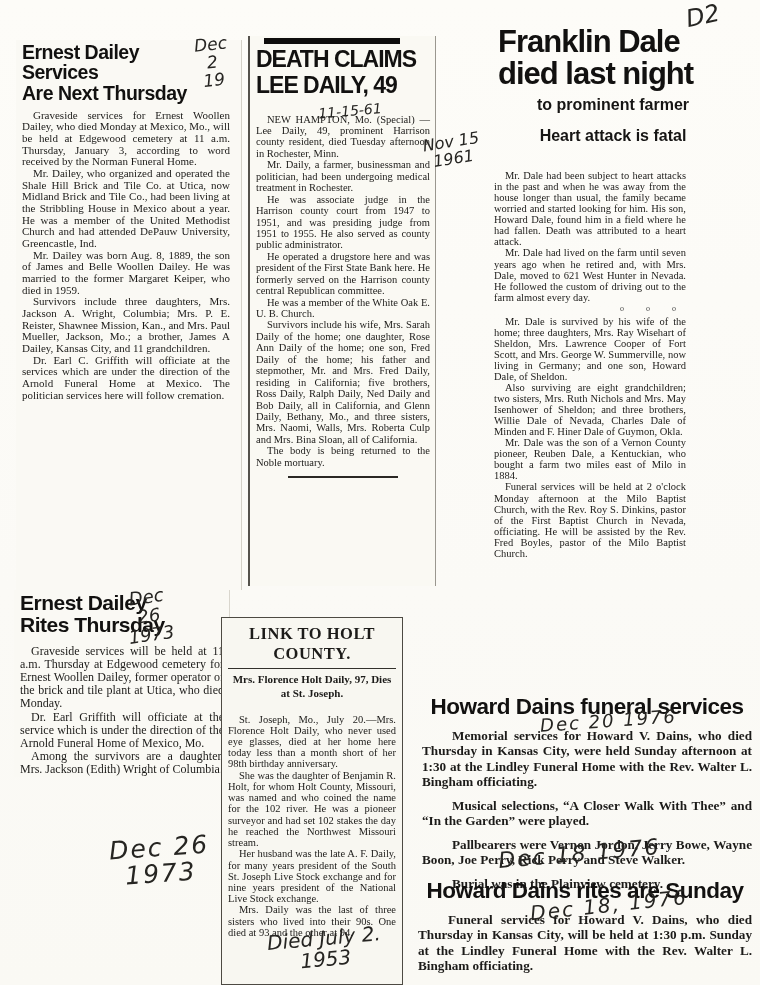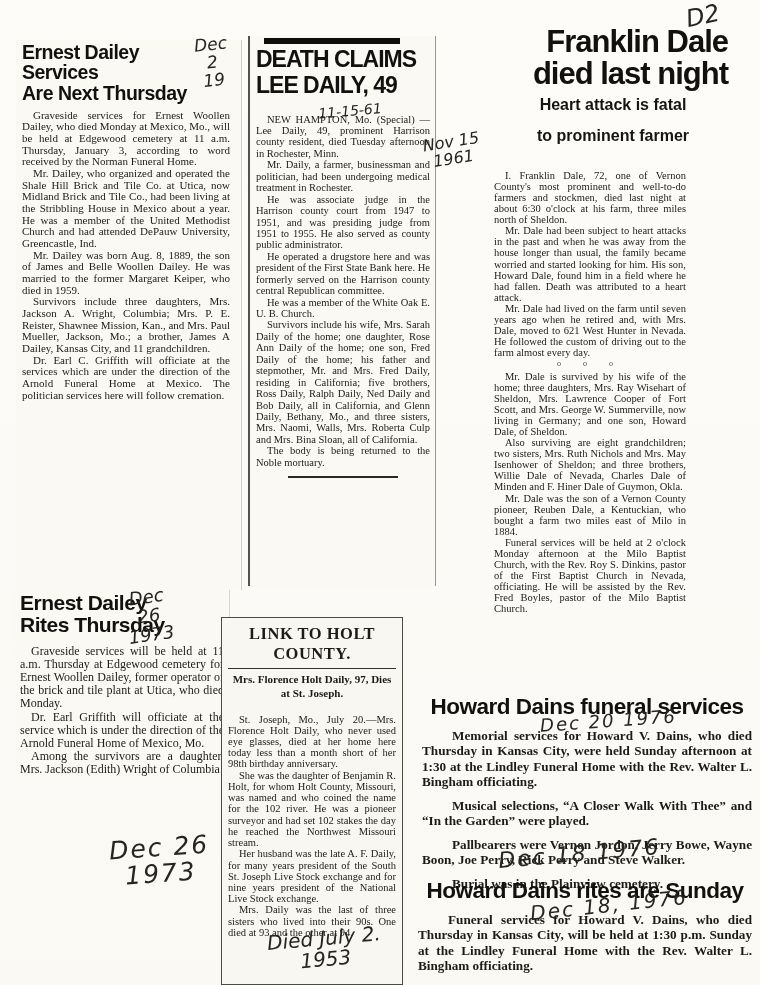--- a/index.html
+++ b/index.html
@@ -31,26 +31,26 @@
   .end-rule{width:110px;height:2px;background:#2a2824;margin:8px auto 0 auto;}
   
   .clipD{left:221px;top:617px;width:182px;height:368px;background:#f8f7f1;
     border:1.5px solid #4d4a43;padding:6px 6px 0 6px;overflow:hidden;}
   .clipD .d-title{font-size:16.5px;font-weight:bold;text-align:center;letter-spacing:0.5px;
     border-bottom:1.5px solid #33312c;padding-bottom:4px;margin-bottom:4px;}
   .clipD .d-sub{font-size:11px;font-weight:bold;text-align:center;line-height:1.25;margin-bottom:13px;}
   .clipD .news-body{font-size:10.5px;line-height:1.07;}
   
   .clipE-head{left:498px;top:26px;width:230px;}
-  .clipE-head .headline{font-size:31px;letter-spacing:-1px;text-align:right;}
+  .clipE-head .headline{font-size:31px;letter-spacing:-1px;}
   .subhead{font-family:"Liberation Sans",sans-serif;font-weight:bold;font-size:16px;
     text-align:center;line-height:1.9;color:#161514;}
   .clipE-body{left:494px;top:170px;width:192px;height:528px;overflow:hidden;}
   .clipE-body .news-body{font-size:10.5px;line-height:1.055;}
-  .dots-sep{text-align:center;font-size:8px;letter-spacing:10px;color:#444;line-height:1.6;}
+  .dots-sep{text-align:right;font-size:8px;letter-spacing:10px;color:#444;line-height:1.6;}
   
   .clipF{left:414px;top:694px;width:346px;height:150px;}
   .clipG{left:410px;top:878px;width:350px;height:107px;}
   .wide-title{font-family:Liberation Sans, sans-serif;font-weight:bold;font-size:22.5px;
     text-align:center;letter-spacing:-0.5px;color:#121110;}
   .wide-body{font-size:13.2px;line-height:1.17;margin-top:4px;}
   .wide-body p{margin:8px;text-align:justify;text-indent:30px;font-weight:bold;}
 </style>
 </head>
 <body>
@@ -124,29 +124,28 @@
   </div>
   <div class="hw" style="left:268px;top:928px;font-size:20px;transform:rotate(-5deg);text-align:center;">Died July 2.
 1953</div>
 
   <div class="clip clipE-head">
     <div class="headline">
       <div>Franklin Dale</div>
       <div>died last night</div>
     </div>
     <div class="subhead">
+      <div>to prominent farmer</div>
       <div>Heart attack is fatal</div>
-      <div>to prominent farmer</div>
     </div>
   </div>
   <div class="hw" style="left:424px;top:134px;font-size:16px;transform:rotate(-9deg);text-align:center;">Nov 15
 1961</div>
   <div class="clip clipE-body">
     <div class="news-body">
-      <p>I. Franklin Dale, 72, one of Vernon County's most prominent and well-to-do farmers and stockmen, died last night at about 6:30 o'clock at his farm, three miles north of Sheldon.</p>
       <p>Mr. Dale had been subject to heart attacks in the past and when he was away from the house longer than usual, the family became worried and started looking for him. His son, Howard Dale, found him in a field where he had fallen. Death was attributed to a heart attack.</p>
       <p>Mr. Dale had lived on the farm until seven years ago when he retired and, with Mrs. Dale, moved to 621 West Hunter in Nevada. He followed the custom of driving out to the farm almost every day.</p>
       <div class="dots-sep">o o o</div>
       <p>Mr. Dale is survived by his wife of the home; three daughters, Mrs. Ray Wisehart of Sheldon, Mrs. Lawrence Cooper of Fort Scott, and Mrs. George W. Summerville, now living in Germany; and one son, Howard Dale, of Sheldon.</p>
       <p>Also surviving are eight grandchildren; two sisters, Mrs. Ruth Nichols and Mrs. May Isenhower of Sheldon; and three brothers, Willie Dale of Nevada, Charles Dale of Minden and F. Hiner Dale of Guymon, Okla.</p>
       <p>Mr. Dale was the son of a Vernon County pioneer, Reuben Dale, a Kentuckian, who bought a farm two miles east of Milo in 1884.</p>
       <p>Funeral services will be held at 2 o'clock Monday afternoon at the Milo Baptist Church, with the Rev. Roy S. Dinkins, pastor of the First Baptist Church in Nevada, officiating. He will be assisted by the Rev. Fred Boyles, pastor of the Milo Baptist Church.</p>
     </div>
   </div>
 

